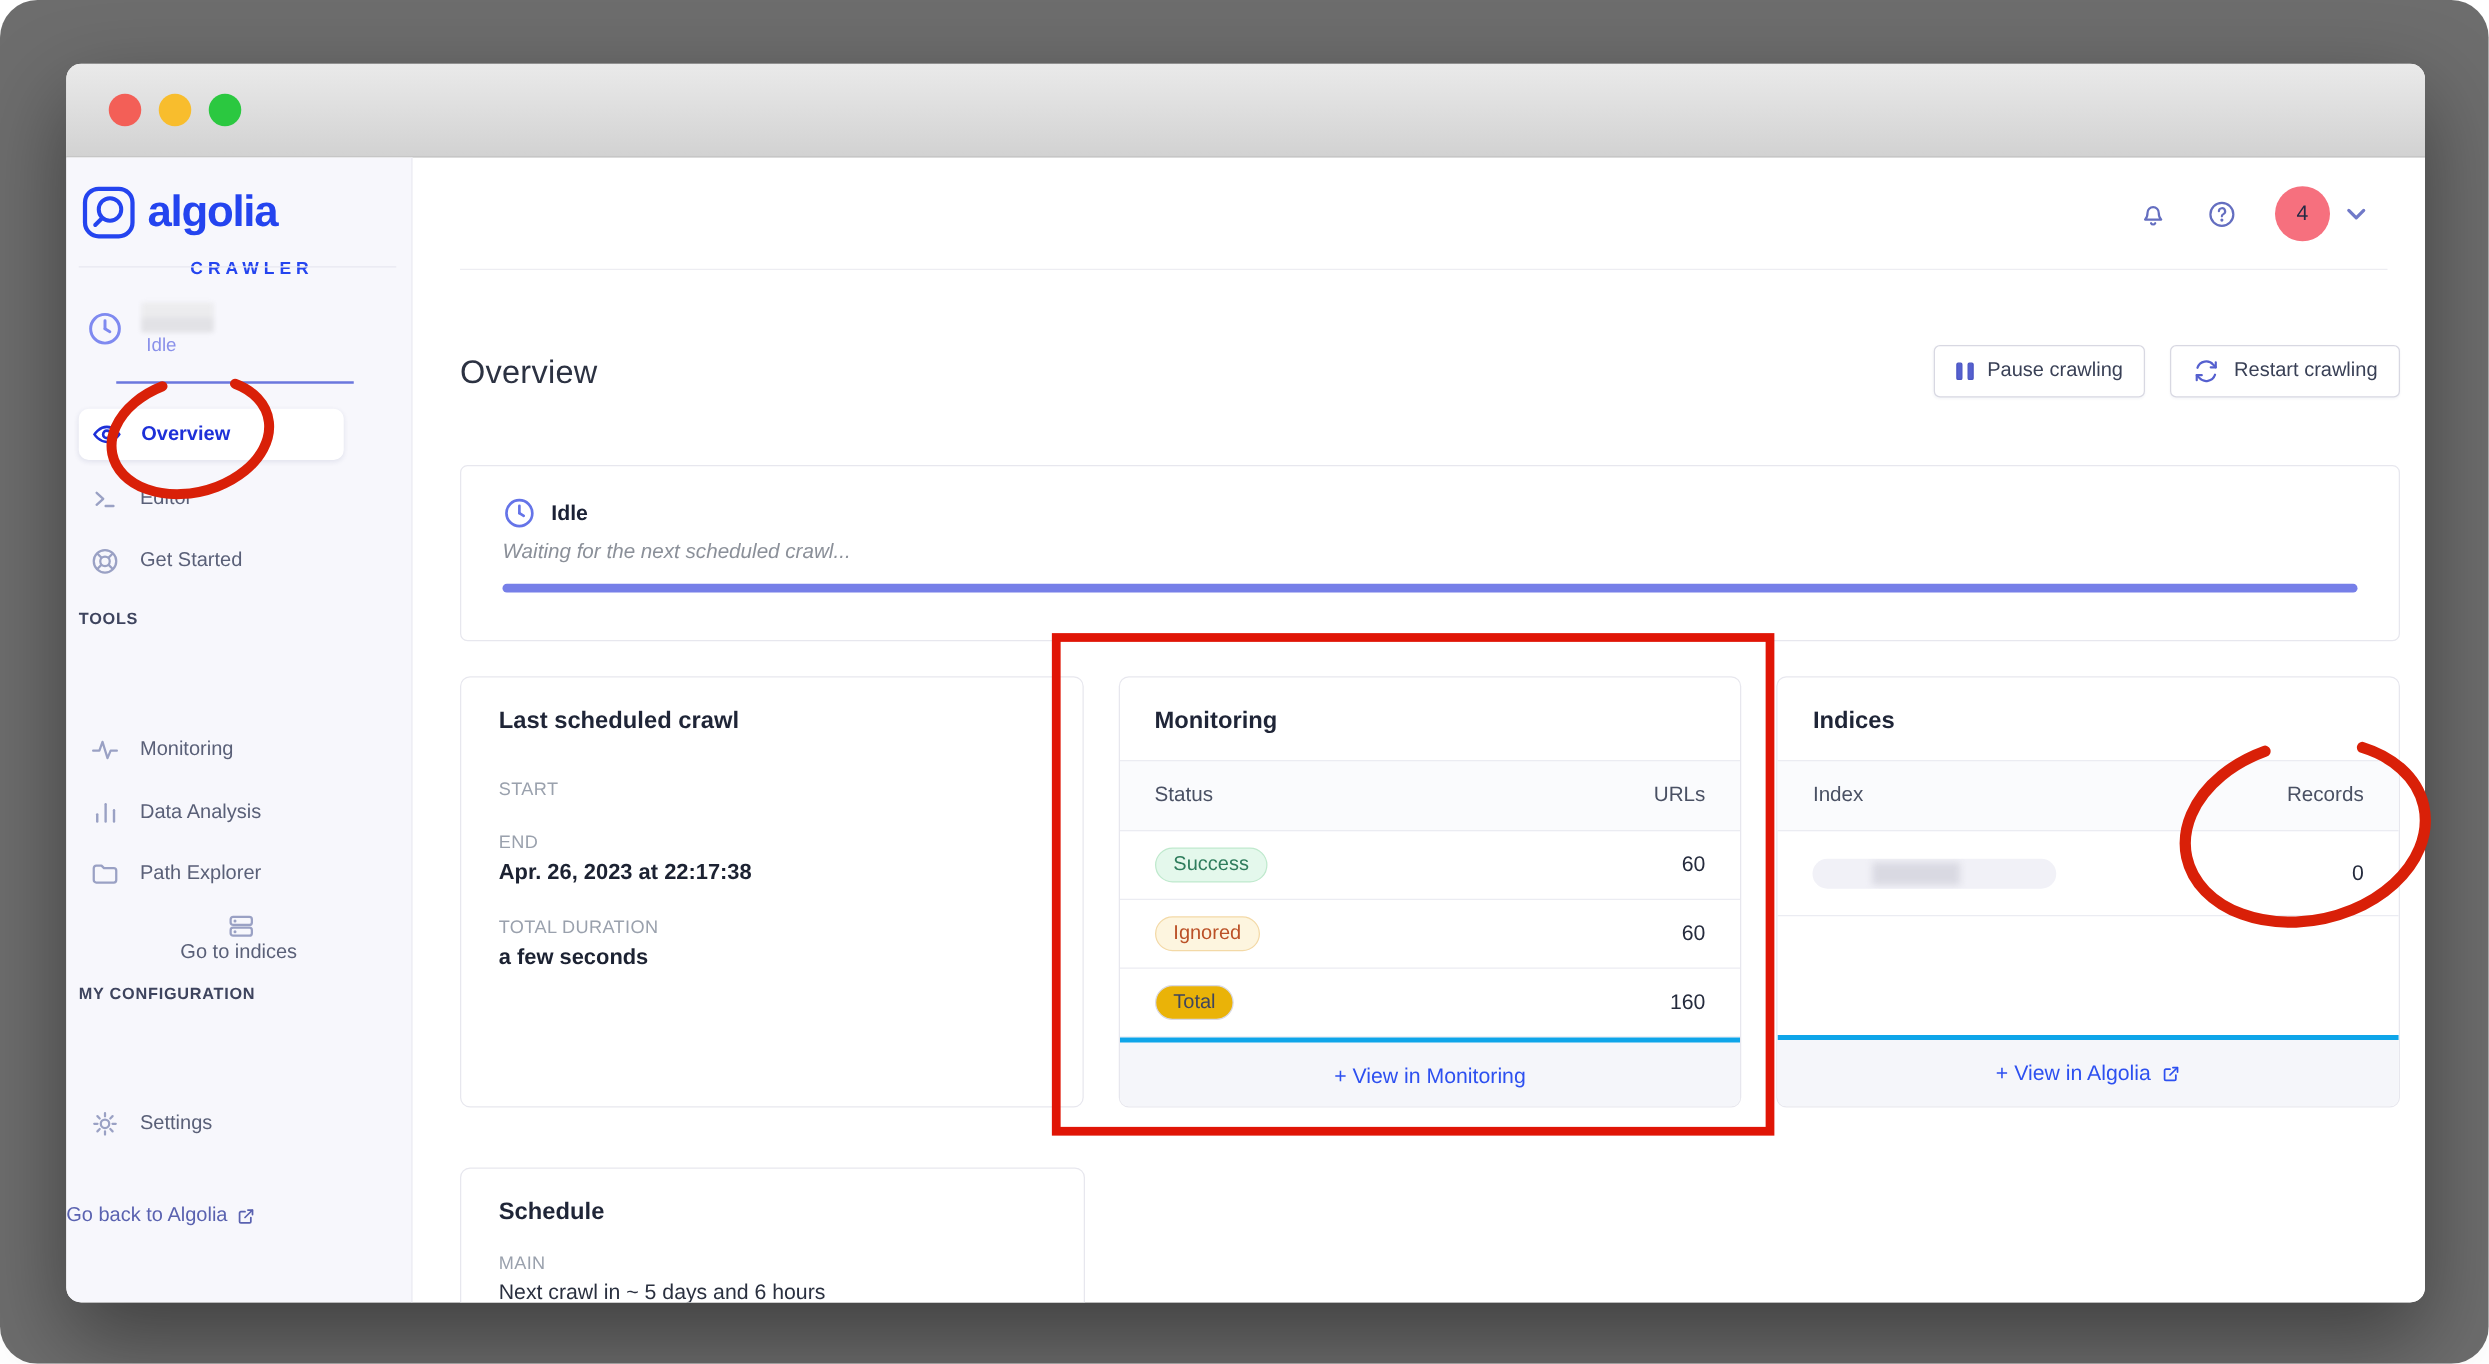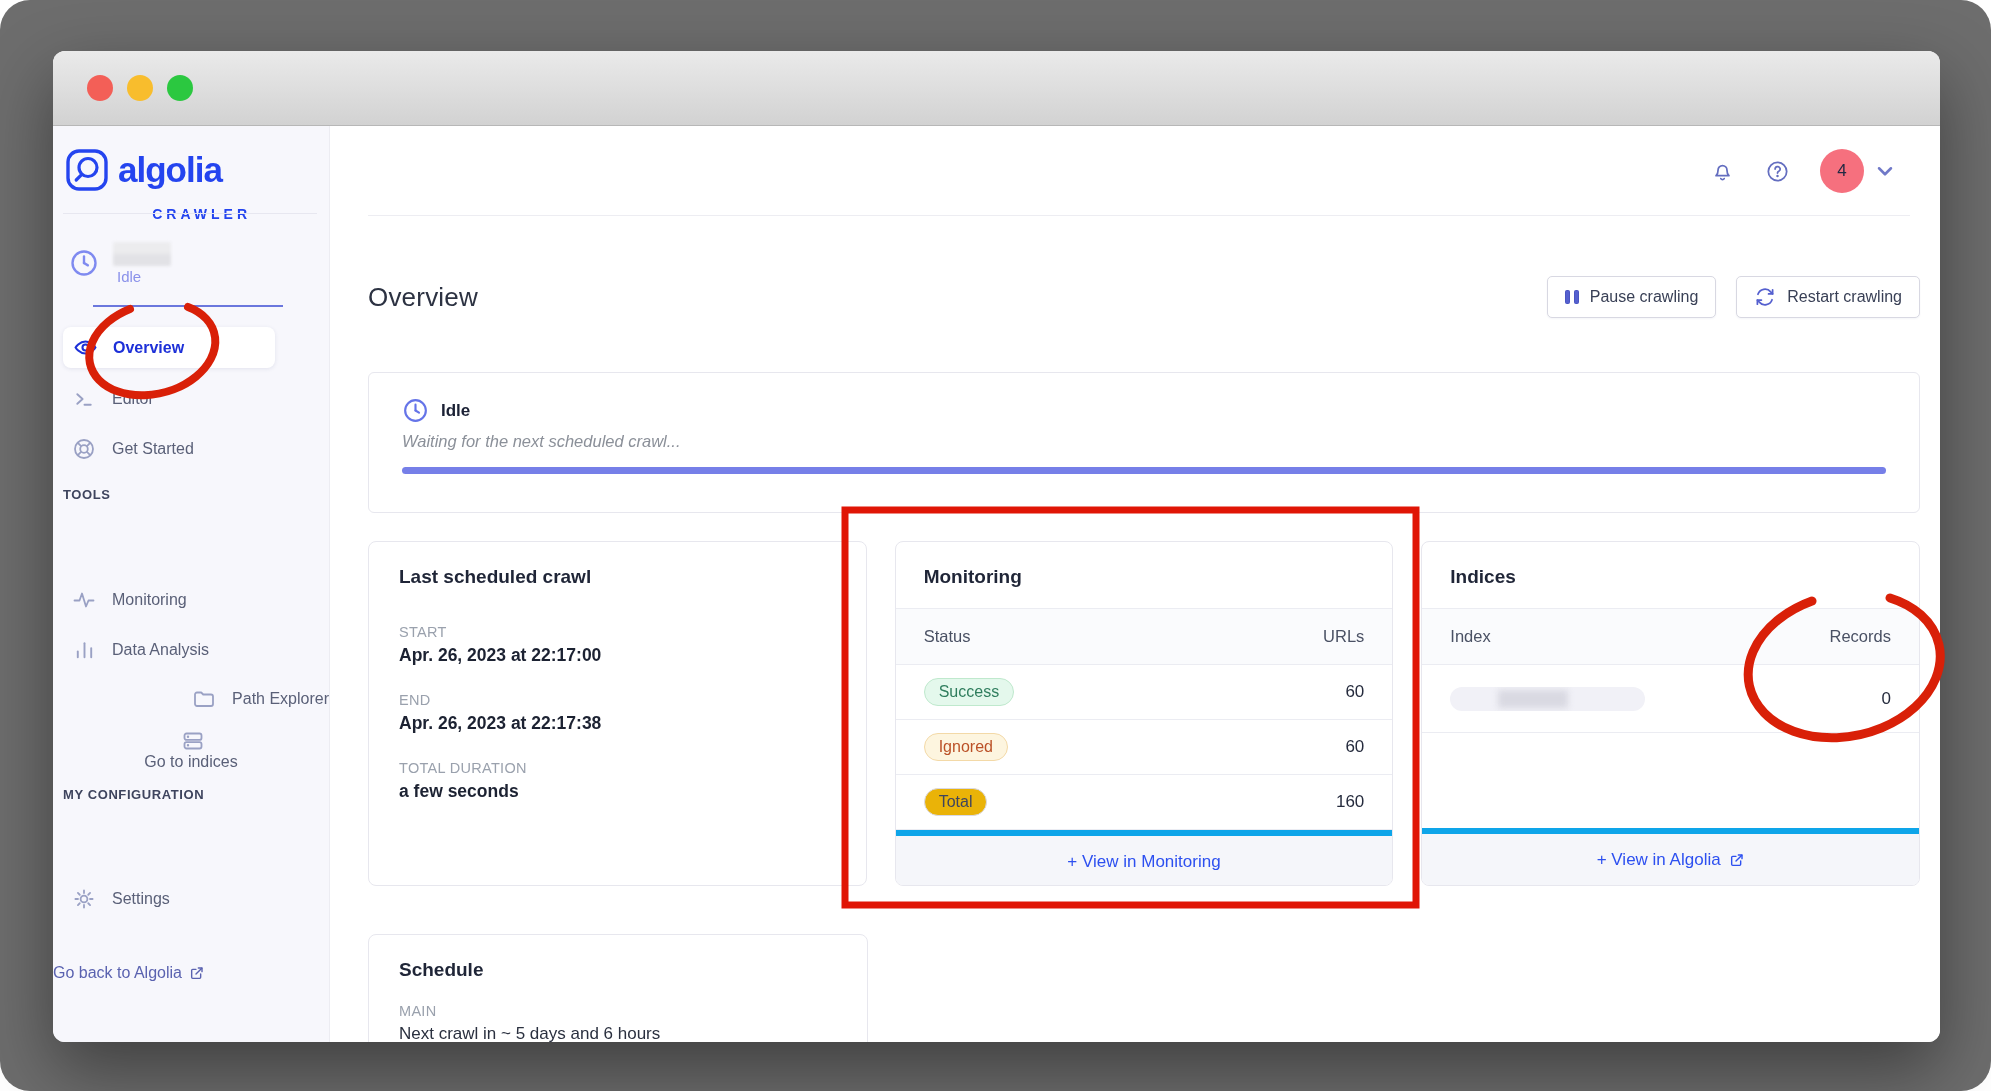--- a/index.html
+++ b/index.html
@@ -136,21 +136,21 @@
     font-size:17px; color:#252b3d;
   }
   .trow.tall { flex:0 0 68px; }
   .badge {
     font-size:16px; padding:4px 14px; border-radius:15px; border:1px solid;
   }
   .badge.success { background:#e4f8ec; border-color:#bfe9cd; color:#2f7d5d; }
   .badge.warning { background:#fdf5df; border-color:#f3d9a7; color:#bb5127; }
   .badge.neutral { background:#eab308; border-color:#d9d9e5; color:#3f455e; }
   .card-footer {
-    margin-top:auto; flex:0 0 57px; background:#f5f6fa; border-top:6px solid #0ea5e9;
+    margin-top:auto; flex:0 0 57px; background:#f5f6fa; border-top:4px solid #0ea5e9;
     display:flex; align-items:center; justify-content:center; gap:8px;
     font-size:17px; color:#2d50f0; cursor:pointer;
   }
   .fields { padding:0 30px; }
   .f-label { margin-top:26px; font-size:14.5px; color:#9aa1ad; letter-spacing:.3px; }
   .f-value { margin-top:5px; font-size:17.5px; font-weight:700; color:#1c2232; }
   .card.plain { padding-top:0; }
   .card.plain .card-title-block { padding-left:30px; }
 
   .redacted-index {
@@ -265,21 +265,21 @@
         <span class="nav-ic">
           <svg class="ic" width="23" height="23" viewBox="0 0 24 24" fill="none" stroke="#9aa1c4" stroke-width="2" stroke-linecap="round">
             <path d="M5 19v-6"></path>
               <path d="M12 19V4.5"></path>
               <path d="M19 19v-9.5"></path>
           </svg>
         </span>
         <span class="nav-label">Data Analysis</span>
       </div>
 
-      <div class="nav-row" style="top:553px;justify-content:flex-end;">
+      <div class="nav-row" style="top:553px;">
         <span class="nav-ic">
           <svg class="ic" width="24" height="24" viewBox="0 0 24 24" fill="none" stroke="#9aa1c4" stroke-width="1.8" stroke-linejoin="round">
             <path d="M3 7.5a2 2 0 012-2h4.2l2 2H19a2 2 0 012 2V17a2 2 0 01-2 2H5a2 2 0 01-2-2z"></path>
           </svg>
         </span>
         <span class="nav-label">Path Explorer</span>
       </div>
 
       <div class="nav-row" style="top:603px;flex-direction:column;">
         <span class="nav-ic">
@@ -385,21 +385,20 @@
         </div>
 
         <div class="cards">
 
           <div class="card plain">
             <div class="card-title-block">
               <span class="card-title">Last scheduled crawl</span>
             </div>
             <div class="fields" style="margin-top:-10px;">
               <div class="f-label">START</div>
-              <div class="f-value">Apr. 26, 2023 at 22:17:00</div>
               <div class="f-label">END</div>
               <div class="f-value">Apr. 26, 2023 at 22:17:38</div>
               <div class="f-label">TOTAL DURATION</div>
               <div class="f-value">a few seconds</div>
             </div>
           </div>
 
           <div class="card">
             <div class="card-title-block">
               <span class="card-title">Monitoring</span>

